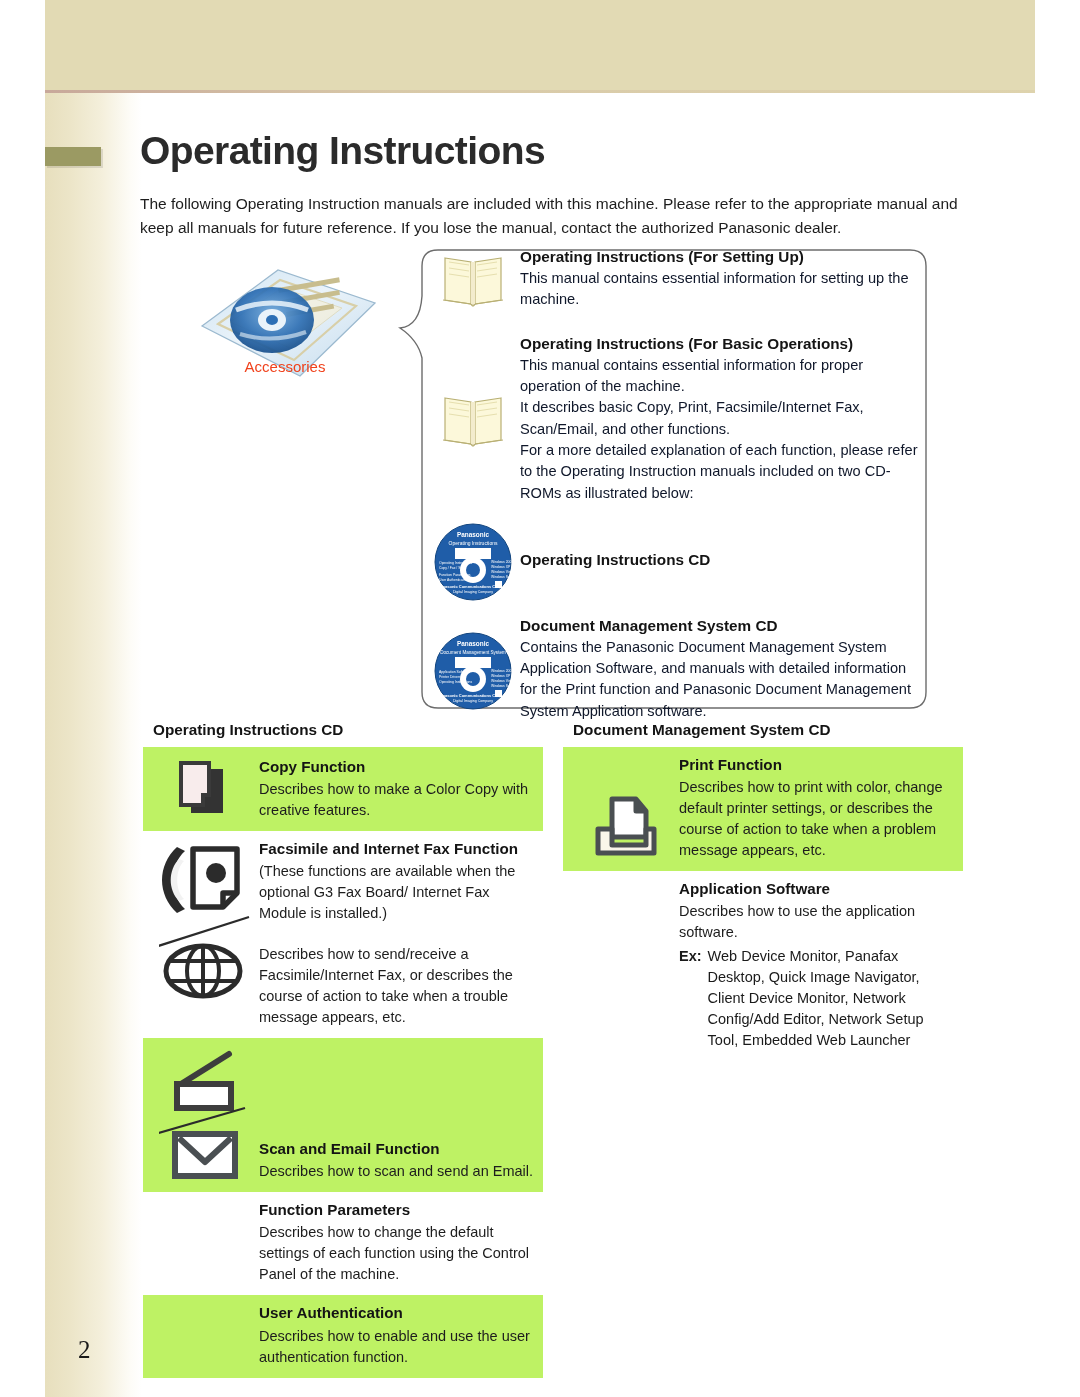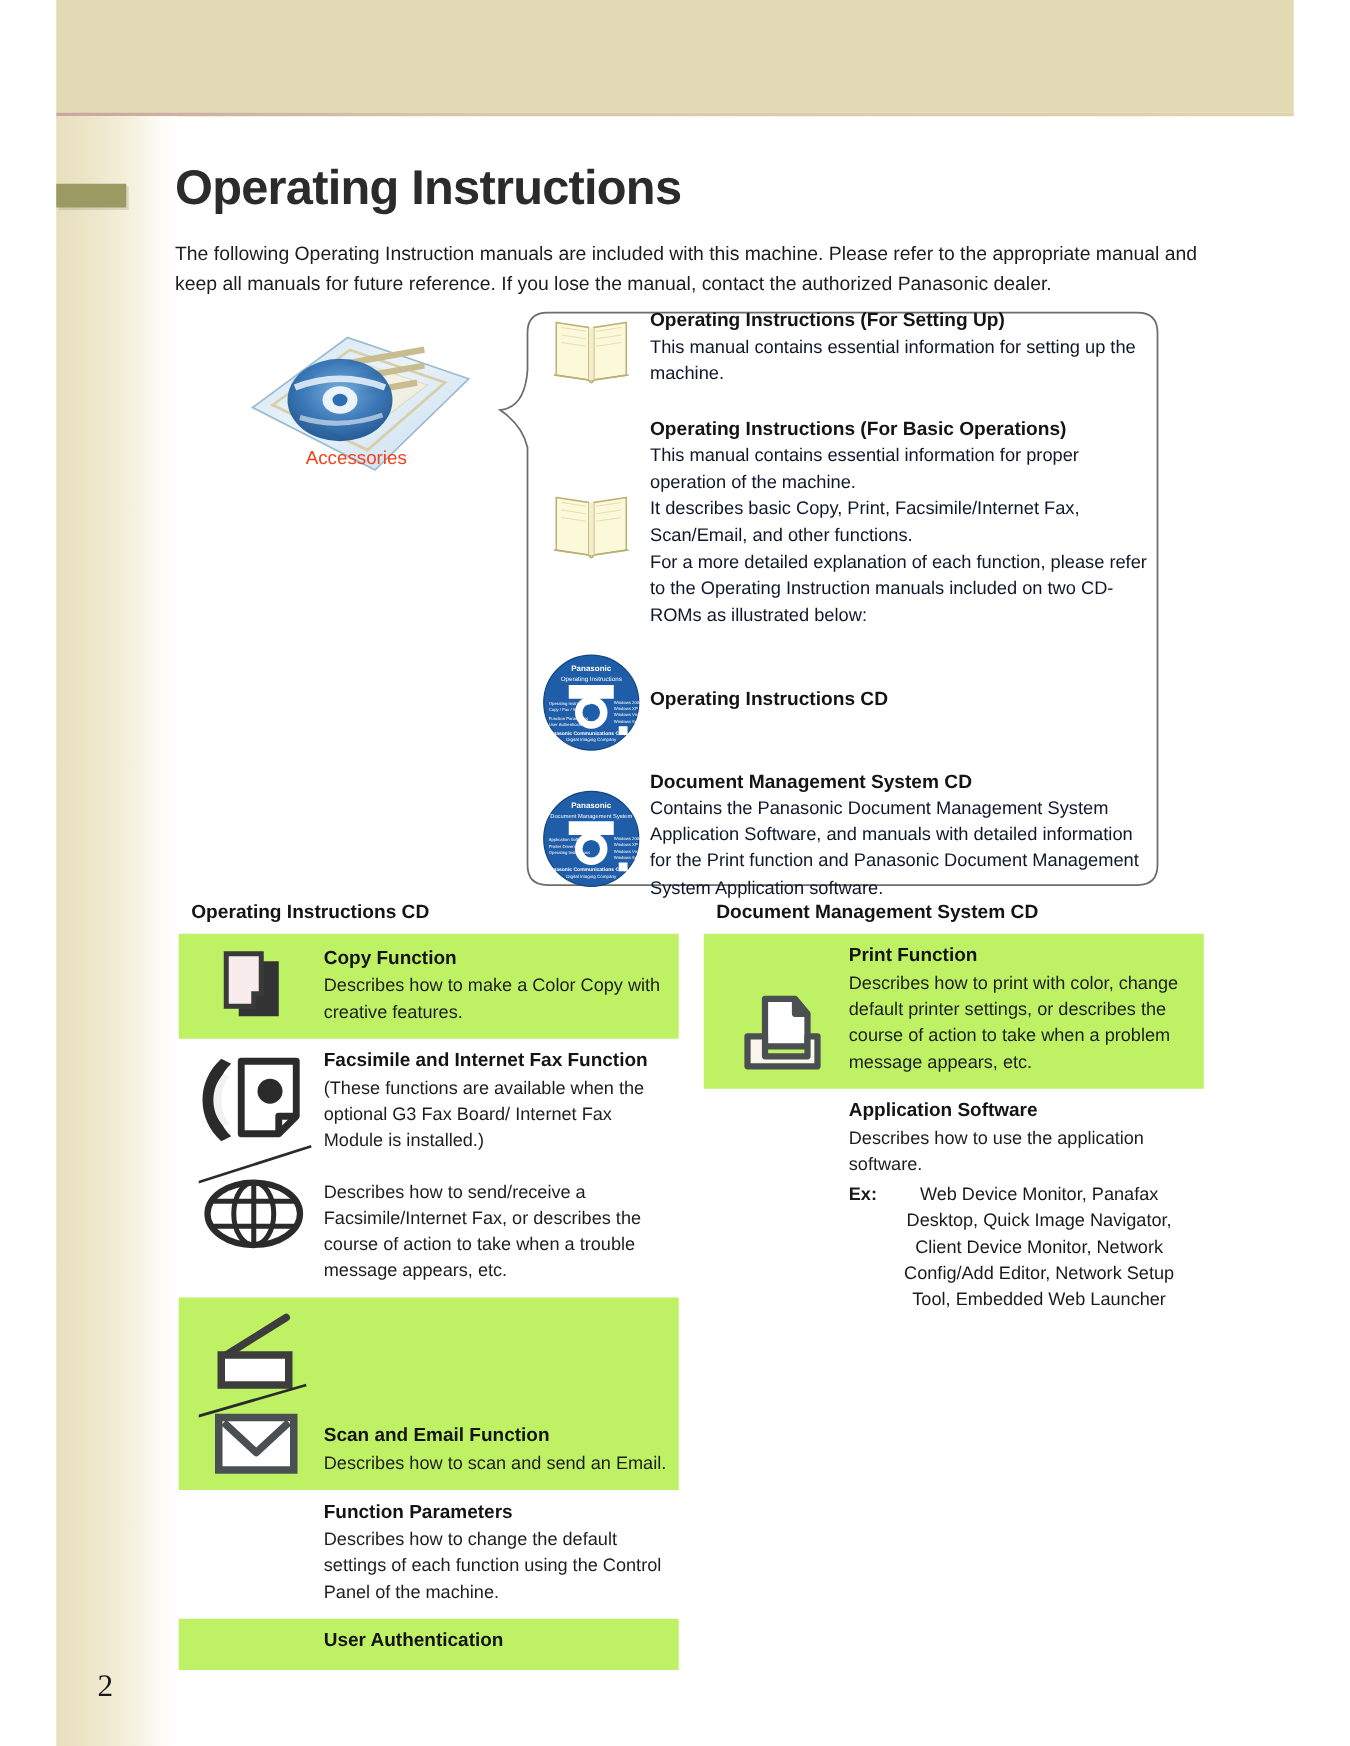--- a/index.html
+++ b/index.html
@@ -167,21 +167,21 @@
   }
   .f-p + .f-p { margin-top: 20px; }
   .ex-wrap { display: flex; margin-top: 3px; }
   .ex-lbl {
     font-size: 14.5px;
     font-weight: bold;
     flex: 0 0 auto;
     padding-right: 6px;
     line-height: 1.45;
   }
-  .ex-body { font-size: 14.5px; line-height: 1.45; text-align: center; }
+  .ex-body { font-size: 14.5px; line-height: 1.45; }
 
   
   .page-num {
     position: absolute;
     left: 78px; top: 1336px;
     font-family: "Liberation Serif", serif;
     font-size: 25px;
     color: #1a1a1a;
   }
 </style>
@@ -412,20 +412,21 @@
     <div class="frow-body">
       <div class="f-h">Function Parameters</div>
       <div class="f-p">Describes how to change the default settings of each function using the Control Panel of the machine.</div>
     </div>
   </div>
 
   <div class="frow tint">
     <div class="frow-ico"></div>
     <div class="frow-body">
       <div class="f-h">User Authentication</div>
+      <div class="f-p">Describes how to enable and use the user authentication function.</div>
     </div>
   </div>
 </div>
 
 <div class="col col-right">
   <div class="col-head">Document Management System CD</div>
 
   <div class="frow tint">
     <div class="frow-ico">
       <svg width="70" height="66" viewBox="0 0 70 66">

